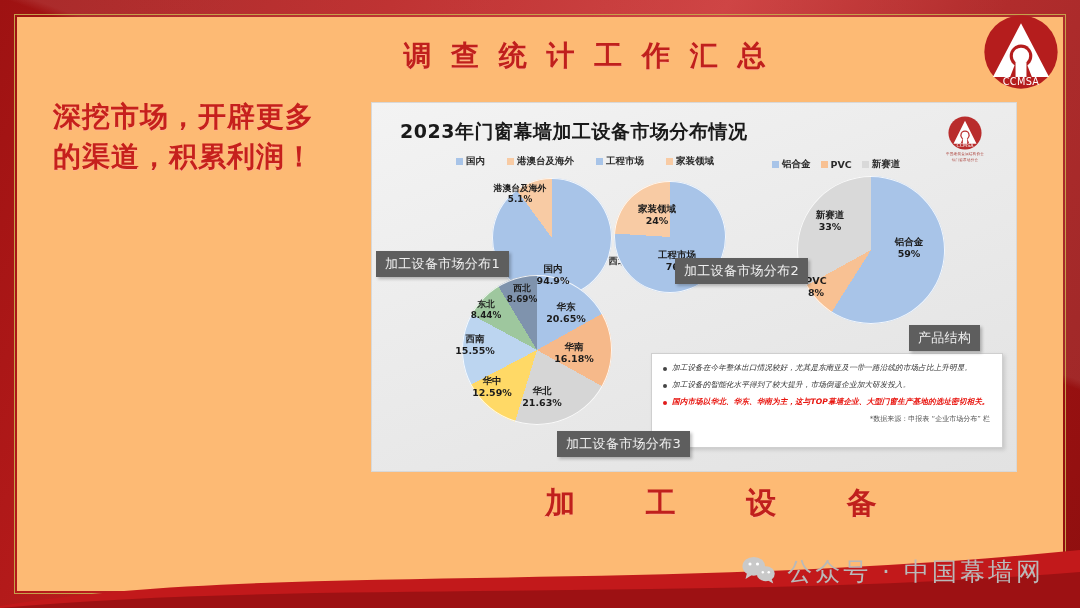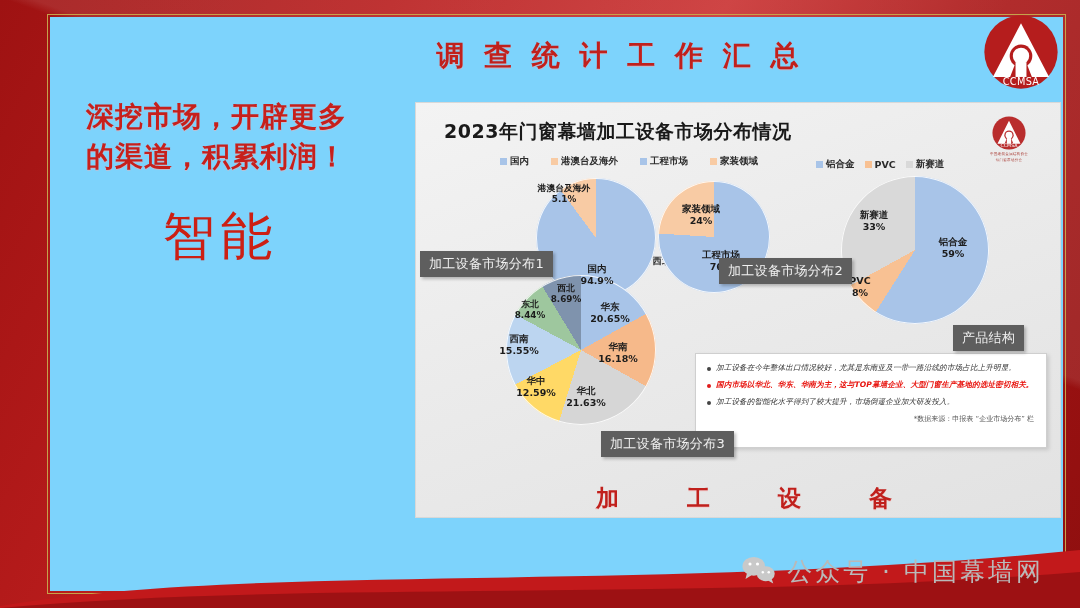--- a/index.html
+++ b/index.html
@@ -18,21 +18,21 @@
       linear-gradient(118deg, #9e1212 0%, #b81c1c 28%, #c93030 52%, #a81414 72%, #8f0f0f 100%);
   }
   .red-grad::after{
     content:""; position:absolute; left:0; top:0; width:100%; height:100%;
     background:linear-gradient(200deg, rgba(255,255,255,.10) 0 38%, rgba(0,0,0,0) 39%);
   }
 
   
   .page {
     position:absolute; left:17px; top:17px; right:17px; bottom:17px;
-    background:#7dd3fc; z-index:3;margin-left:33px;
+    background:#fdba74; z-index:3;
   }
 
   
   .gold-line{
     position:absolute; left:-3px; top:-3px; right:-3px; bottom:-3px;
     border:1.5px solid #c6a24a; pointer-events:none;
   }
 
   
   .ribbon-wrap{ position:absolute; left:0; right:0; bottom:0; height:80px; z-index:6; }
@@ -66,21 +66,21 @@
   .big-slogan{
     margin-top:30px; text-align:center; color:#cc1f13;
     font-family:"DejaVu Sans","Liberation Sans",sans-serif;
     font-size:52px; line-height:1.12; letter-spacing:6px; font-weight:400;
     padding-right:40px;
   }
   .big-slogan div{ white-space:nowrap; }
 
   
   .chart-card{
-    position:absolute; left:365px; top:85px; width:646px; height:416px;
+    position:absolute; left:354px; top:85px; width:646px; height:370px;
     background:linear-gradient(160deg,#f3f3f3 0%,#ebebeb 45%,#e2e2e2 100%);
     border:1px solid #d8d8d8; z-index:4; overflow:hidden;
   }
   .chart-title{
     position:absolute; left:28px; top:16px;
     font-weight:700; font-size:19px; color:#1a1a1a; letter-spacing:.5px;
     font-family:"DejaVu Sans","Liberation Sans",sans-serif;
   }
 
   
@@ -123,21 +123,21 @@
   .note-row .bullet{ width:4px; height:4px; border-radius:50%; background:#444; margin-top:4px; flex:0 0 auto;}
   .note-row .bullet.red{ background:#e01b1b; }
   .note-txt{ font-size:7.6px; line-height:1.3; color:#333; letter-spacing:.1px;}
   .note-txt.red{ color:#e8150f; font-weight:700; }
   .note-src{ text-align:right; font-size:7px; color:#555; margin-top:4px; }
 
   
   .bottom-label{
     position:absolute; left:371px; top:466px; width:646px; text-align:center;
     font-family:"DejaVu Serif","Liberation Serif",serif;
-    font-weight:700; font-size:23px; color:#c0201c; letter-spacing:30px;
+    font-weight:700; font-size:30px; color:#c0201c; letter-spacing:30px;
     text-indent:30px; z-index:5;
     text-shadow:0 1px 0 rgba(255,170,170,.45);
   }
 
   
   .footer{
     position:absolute; right:36px; bottom:20px; z-index:9;
     display:flex; align-items:flex-start; gap:10px;
     color:#b9b9b9; font-size:25px; letter-spacing:3px; font-weight:400;
     font-family:"DejaVu Sans","Liberation Sans",sans-serif;
@@ -156,21 +156,20 @@
     <div class="header">
       <div class="slide-title">调 查 统 计 工 作 汇 总</div>
     </div>
 
     <div class="left-panel">
       <div class="lead-text">
         <div>深挖市场，开辟更多</div>
         <div>的渠道，积累利润！</div>
       </div>
       <div class="big-slogan">
-        <div>智能</div>
       </div>
     </div>
 
     <div class="chart-card">
       <div class="chart-title">2023年门窗幕墙加工设备市场分布情况</div>
 
       <div class="wm">
         <svg viewBox="0 0 100 100">
           <circle cx="50" cy="50" r="46" fill="#b51d1d"></circle>
           <path d="M50 16 L82 80 L62 80 L50 48 L38 80 L18 80 Z" fill="#fff"></path>
@@ -317,26 +316,26 @@
       <div class="tag" style="left:303px; top:155px;">加工设备市场分布2</div>
       <div class="tag" style="left:185px; top:328px;">加工设备市场分布3</div>
       <div class="tag" style="left:537px; top:222px;">产品结构</div>
 
       <div class="notes">
         <div class="note-row">
           <i class="bullet"></i>
           <div class="note-txt">加工设备在今年整体出口情况较好，尤其是东南亚及一带一路沿线的市场占比上升明显。</div>
         </div>
         <div class="note-row">
+          <i class="bullet"></i>
+          <div class="note-txt">加工设备的智能化水平得到了较大提升，市场倒逼企业加大研发投入。</div>
+        </div>
+        <div class="note-row">
           <i class="bullet red"></i>
           <div class="note-txt red">国内市场以华北、华东、华南为主，这与TOP幕墙企业、大型门窗生产基地的选址密切相关。</div>
-        </div>
-        <div class="note-row">
-          <i class="bullet"></i>
-          <div class="note-txt">加工设备的智能化水平得到了较大提升，市场倒逼企业加大研发投入。</div>
         </div>
         <div class="note-src">*数据来源：申报表 “企业市场分布” 栏</div>
       </div>
     </div>
 
     <div class="bottom-label">加 工 设 备</div>
   </div>
 
   <div class="ribbon-wrap">
     <svg viewBox="0 0 1080 80" preserveAspectRatio="none">

